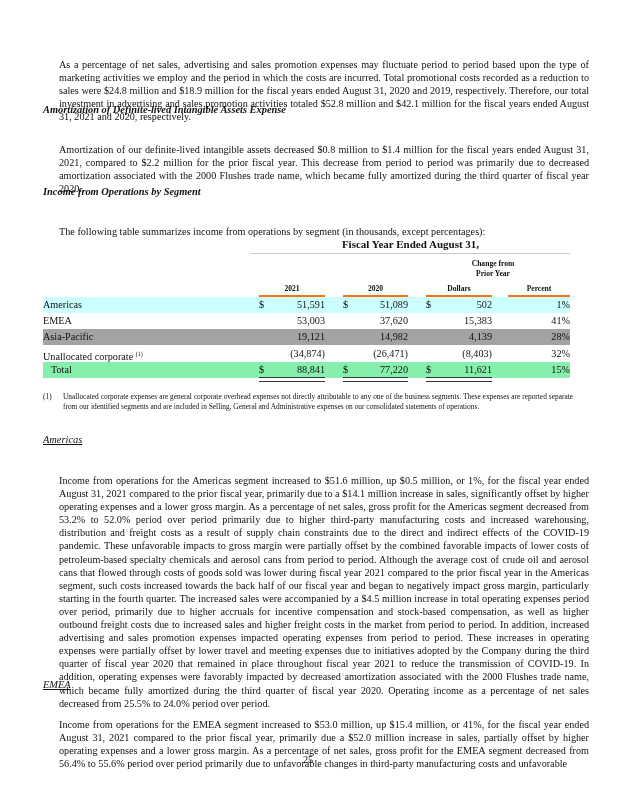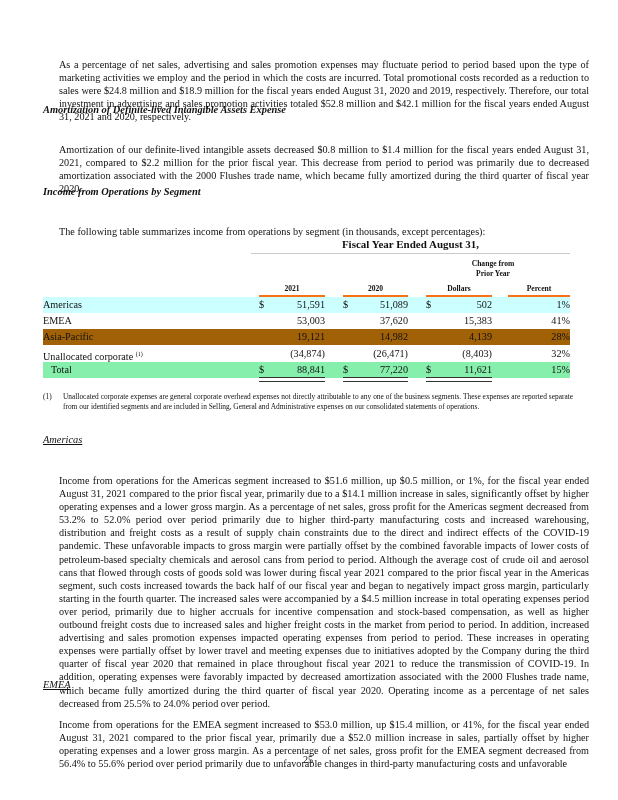--- a/index.html
+++ b/index.html
@@ -76,21 +76,21 @@
           <span class="num" style="left: 389px; width: 60px;">502</span>
           <span class="num" style="left: 467px; width: 60px;">1%</span>
         </div>
         <div class="row" style="top: 75.2px;">
           <span class="lbl">EMEA</span>
           <span class="num" style="left: 222px; width: 60px;">53,003</span>
           <span class="num" style="left: 305px; width: 60px; text-align: right;">37,620</span>
           <span class="num" style="left: 389px; width: 60px;">15,383</span>
           <span class="num" style="left: 467px; width: 60px;">41%</span>
         </div>
-        <div class="row shade" style="top: 91.4px; background: #a16207;">
+        <div class="row shade" style="top: 91.4px; background: #a3a3a3;">
           <span class="lbl">Asia-Pacific</span>
           <span class="num" style="left: 222px; width: 60px;">19,121</span>
           <span class="num" style="left: 305px; width: 60px;">14,982</span>
           <span class="num" style="left: 389px; width: 60px;">4,139</span>
           <span class="num" style="left: 467px; width: 60px;">28%</span>
         </div>
         <div class="row" style="top: 107.6px;">
           <span class="lbl"><span>Unallocated corporate</span> <sup>(1)</sup></span> 
           <span class="num" style="left: 222px; width: 60px;">(34,874)</span>
           <span class="num" style="left: 305px; width: 60px;">(26,471)</span>

